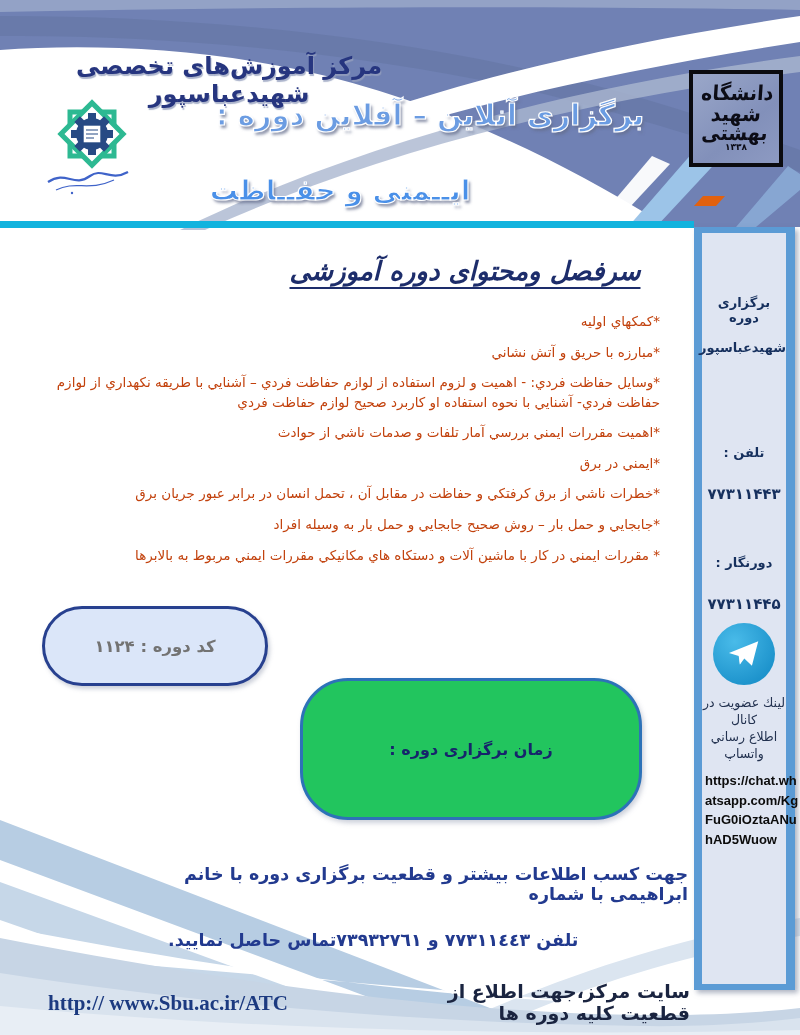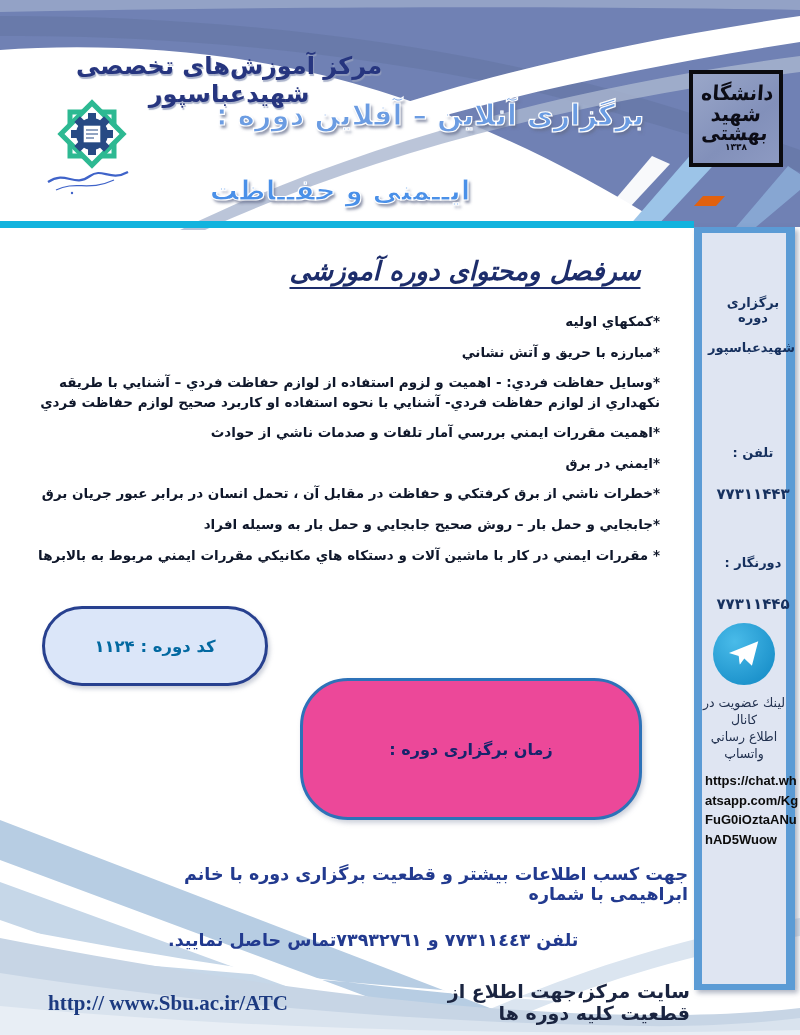--- a/index.html
+++ b/index.html
@@ -37,30 +37,30 @@
   .uni-logo .uyear{font-size:9px;margin-top:1px;}
 
   #center-logo{top:94px;left:26px;z-index:3;}
 
   
   .main-heading{position:absolute;top:256px;left:250px;width:430px;z-index:3;
             direction:rtl;text-align:center;font-size:26px;font-weight:bold;
             font-style:italic;color:#1d2d6b;
             text-decoration:underline;text-decoration-thickness:2px;text-underline-offset:7px;}
   .topics{position:absolute;top:312px;left:28px;width:632px;z-index:3;direction:rtl;}
-  .topic{font-size:13.5px;font-weight:bold;color:#0f172a;text-align:right;
+  .topic{font-size:13.5px;font-weight:normal;color:#c2410c;text-align:right;
          line-height:1.45;margin-bottom:11px;}
 
   .code-box{position:absolute;left:42px;top:606px;width:226px;height:80px;z-index:3;
             box-sizing:border-box;background:#dbe6f9;border:3.5px solid #27408f;
             border-radius:40px;display:flex;align-items:center;justify-content:center;
-            direction:rtl;font-size:16.5px;font-weight:bold;color:#0369a1;
+            direction:rtl;font-size:16.5px;font-weight:bold;color:#737373;
             box-shadow:2px 3px 4px rgba(110,120,150,.35);}
   .schedule-box{position:absolute;left:300px;top:678px;width:342px;height:142px;z-index:3;
-            box-sizing:border-box;background:#ec4899;border:3.5px solid #2d72b8;
+            box-sizing:border-box;background:#22c55e;border:3.5px solid #2d72b8;
             border-radius:48px;display:flex;flex-direction:column;align-items:center;
             justify-content:center;gap:15px;direction:rtl;
             font-size:16px;font-weight:bold;color:#16246b;
             box-shadow:2px 3px 5px rgba(110,120,150,.35);}
   .schedule-box .l2{font-size:15.5px;}
 
   
   .info1{position:absolute;left:168px;top:864px;width:520px;z-index:3;direction:rtl;
          text-align:right;font-size:17.5px;font-weight:bold;color:#223a8f;}
   .info2{position:absolute;left:168px;top:930px;width:520px;z-index:3;direction:rtl;
@@ -70,21 +70,21 @@
          color:#1c3a80;cursor:pointer;}
   .site-note{position:absolute;left:420px;top:980px;width:270px;z-index:3;direction:rtl;
          text-align:right;font-size:19px;font-weight:bold;color:#1a2440;}
 
   
   .sidebar{position:absolute;left:694px;top:227px;width:101px;height:763px;z-index:5;
            background:#5b9bd5;box-shadow:3px 3px 5px rgba(110,120,145,.55);}
   .sidebar-panel{position:absolute;left:8px;top:6px;right:9px;bottom:6px;
            background:#dfe5f2;}
   .sb{position:absolute;left:0;width:100%;text-align:center;direction:rtl;
-      color:#16305e;font-weight:bold;padding-left:9px;}
+      color:#16305e;font-weight:bold;}
   .sb-label{font-size:13px;}
   .sb-num{font-size:15px;letter-spacing:.5px;}
   .sb-title{font-size:13px;}
   .tg-icon{position:absolute;left:50%;transform:translateX(-50%);top:390px;
       width:62px;height:62px;border-radius:50%;cursor:pointer;
       background:radial-gradient(circle at 35% 30%,#49bbe9,#1d93cc 75%);
       display:flex;align-items:center;justify-content:center;}
   .channel{position:absolute;top:462px;left:0;width:100%;text-align:center;direction:rtl;
       font-size:12.5px;font-weight:400;color:#233250;line-height:1.35;}
   .wa-url{position:absolute;top:538px;left:3px;width:95px;direction:ltr;text-align:left;

